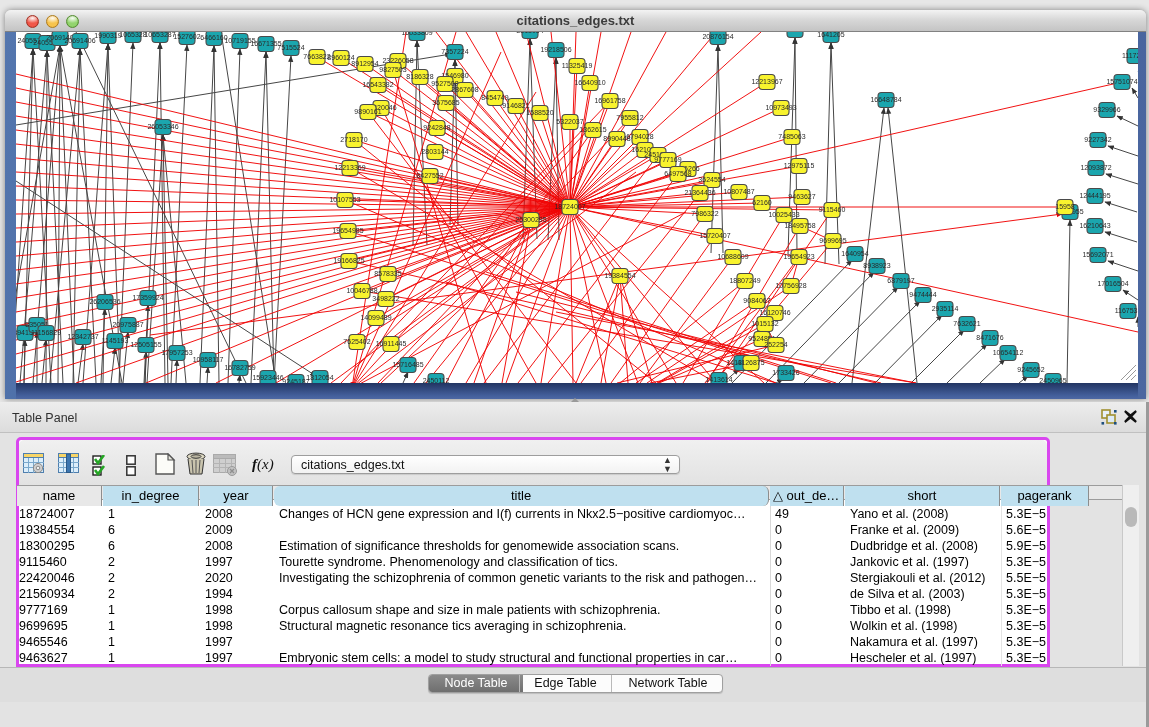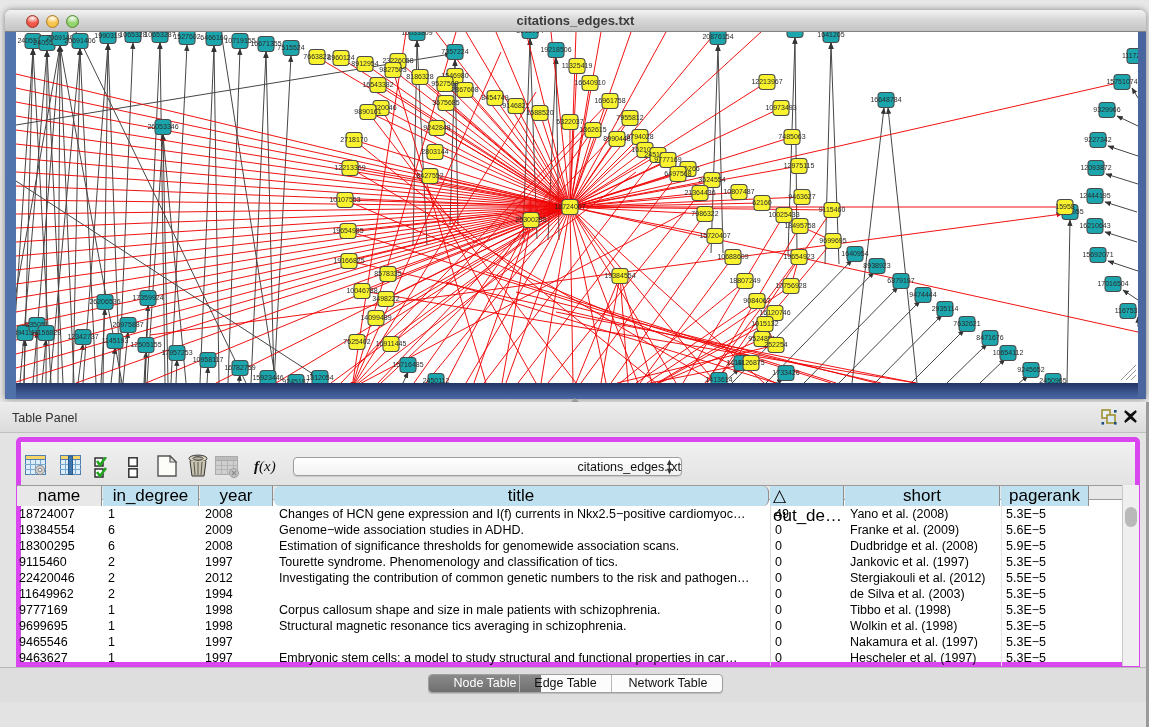--- a/index.html
+++ b/index.html
@@ -21,33 +21,33 @@
   background:#fff; overflow:hidden; }
 #winbottom { position:absolute; left:0; top:351px; width:1122px; height:16px;
   background:linear-gradient(#223563,#44609c 80%,#4d68a4); left:11px; }
 
 
 #tpanel { position:absolute; left:0; top:402px; width:1149px; height:325px; background:#e3e3e3; }
 #tpbar { position:absolute; left:0; top:0; width:100%; height:31px;
   background:linear-gradient(#ededed,#dcdcdc); border-bottom:1px solid #c0c0c0;
   font-size:12.5px; color:#303030; }
 #tpbar .lbl { position:absolute; left:12px; top:9px; }
-#subpanel { position:absolute; left:16px; top:35px; width:1124px; height:230px;
-  border:5px solid #d946ef; border-radius:5px 5px 0 0; background:#fff;text-align:right; }
+#subpanel { position:absolute; left:16px; top:35px; width:1034px; height:230px;
+  border:3px solid #d946ef; border-radius:5px 5px 0 0; background:#fff; }
 #toolbar { position:absolute; left:0; top:0; width:100%; height:46px;
   background:linear-gradient(#f0f0f0,#e2e2e2); border-bottom:1px solid #c6c6c6;
   border-radius:5px 5px 0 0; }
 #combo { position:absolute; left:272px; top:15px; width:389px; height:19px;
   border:1px solid #9d9d9d; border-radius:4px; background:linear-gradient(#ffffff,#f2f2f2);
   font-size:12.5px; color:#111; line-height:18px; padding-left:9px;
   box-shadow:0 1px 1px rgba(0,0,0,.12); }
 #combo .arr { position:absolute; right:7px; top:0px; font-size:9px; color:#333; line-height:9px; }
 
 #thead { position:absolute; left:17px; top:83px; height:15px; width:1105px; background:#e8e8e8;
-  border-top:1px solid #9c9c9c; border-bottom:1px solid #9c9c9c; font-size:17px; color:#000; }
+  border-top:1px solid #9c9c9c; border-bottom:1px solid #9c9c9c; font-size:13px; color:#000; }
 .hc { position:absolute; top:0; height:20px; background:#bfe0ef; border-right:1px solid #8d8d8d;
    text-align:center; line-height:20px; }
 .trow { position:absolute; left:17px; width:1103px; height:16px; font-size:12.5px; color:#000; }
 .trow span { position:absolute; top:1px; white-space:nowrap; }
 #vsep1 { position:absolute; left:770px; top:104px; width:1px; height:160px; background:#d8d8d8; }
 #vsep2 { position:absolute; left:1001px; top:104px; width:1px; height:160px; background:#e4e4e4; }
 
 #sbar { position:absolute; left:1122px; top:83px; width:17px; height:181px; background:#efefef; border-left:1px solid #c9c9c9; }
 #sthumb { position:absolute; left:2px; top:22px; width:12px; height:20px; border-radius:6px; background:#b9b9b9; }
 
@@ -714,21 +714,20 @@
       <span style="left:188px">2008</span>
       <span style="left:262px">Changes of HCN gene expression and I(f) currents in Nkx2.5−positive cardiomyoc…</span>
       <span style="left:758px">49</span>
       <span style="left:833px">Yano et al. (2008)</span>
       <span style="left:989px">5.3E−5</span>
     </div>
 <div class="trow" style="top:120px">
 <span style="left:2px">19384554</span>
       <span style="left:91px">6</span>
       <span style="left:188px">2009</span>
-      <span style="left:262px">Genome−wide association studies in ADHD.</span>
       <span style="left:758px">0</span>
       <span style="left:833px">Franke et al. (2009)</span>
       <span style="left:989px">5.6E−5</span>
     </div>
 <div class="trow" style="top:136px">
 <span style="left:2px">18300295</span>
       <span style="left:91px">6</span>
       <span style="left:188px">2008</span>
       <span style="left:262px">Estimation of significance thresholds for genomewide association scans.</span>
       <span style="left:758px">0</span>
@@ -740,28 +739,28 @@
       <span style="left:91px">2</span>
       <span style="left:188px">1997</span>
       <span style="left:262px">Tourette syndrome. Phenomenology and classification of tics.</span>
       <span style="left:758px">0</span>
       <span style="left:833px">Jankovic et al. (1997)</span>
       <span style="left:989px">5.3E−5</span>
     </div>
 <div class="trow" style="top:168px">
 <span style="left:2px">22420046</span>
       <span style="left:91px">2</span>
-      <span style="left:188px">2012</span>
-      <span style="left:262px">Investigating the contribution of common genetic numbers to the risk and pathogen…</span>
+      <span style="left:188px">2020</span>
+      <span style="left:262px">Investigating the schizophrenia of common genetic variants to the risk and pathogen…</span>
       <span style="left:758px">0</span>
       <span style="left:833px">Stergiakouli et al. (2012)</span>
       <span style="left:989px">5.5E−5</span>
     </div>
 <div class="trow" style="top:184px">
-<span style="left:2px">11649962</span>
+<span style="left:2px">21560934</span>
       <span style="left:91px">2</span>
       <span style="left:188px">1994</span>
       <span style="left:758px">0</span>
       <span style="left:833px">de Silva et al. (2003)</span>
       <span style="left:989px">5.3E−5</span>
     </div>
 <div class="trow" style="top:200px">
 <span style="left:2px">9777169</span>
       <span style="left:91px">1</span>
       <span style="left:188px">1998</span>
@@ -796,17 +795,17 @@
       <span style="left:833px">Hescheler et al. (1997)</span>
       <span style="left:989px">5.3E−5</span>
     </div>
   <div id="vsep1"></div>
     <div id="vsep2"></div>
   <div id="sbar">
       <div id="sthumb"></div>
     </div>
 
   <div id="seg">
-    <div class="sel" style="left:0; width:112px;">Node Table</div>
+    <div class="sel" style="left:0; width:94px;">Node Table</div>
     <div style="left:90px; width:93px; border-right:1px solid #b9b9b9; border-left:1px solid #b9b9b9;">Edge Table</div>
     <div style="left:184px; width:110px;">Network Table</div>
   </div>
   <div id="redge"></div>
 </div>
 </body></html>

